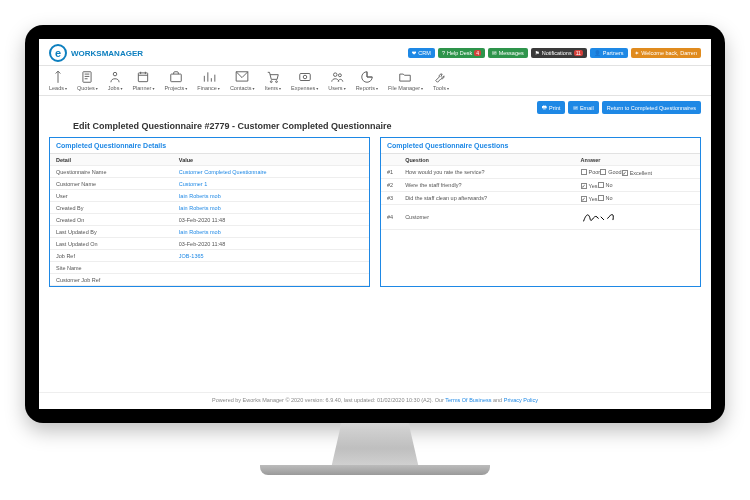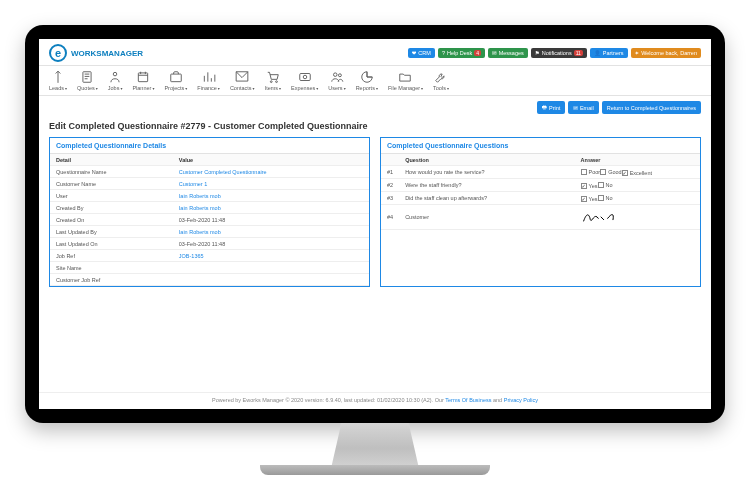--- a/index.html
+++ b/index.html
@@ -111,20 +111,21 @@
   }
   .btn {
     background:#1e88e5; color:#fff; font-size:5.5px; padding:2px 5px;
     border-radius:2px; cursor:pointer; display:inline-flex; align-items:center; gap:2px;
   }
   .page-title {
     font-size: 9px;
     font-weight: bold;
     padding: 2px 10px 6px;
     color:#333;
+    margin-left:24px;
   }
   .columns {
     display:flex; gap:10px; padding: 0 10px;
   }
   .panel {
     border:1px solid #1e88e5;
     flex:1;
   }
   .panel h3 {
     color:#1e88e5; font-size:7px; font-weight:bold;

